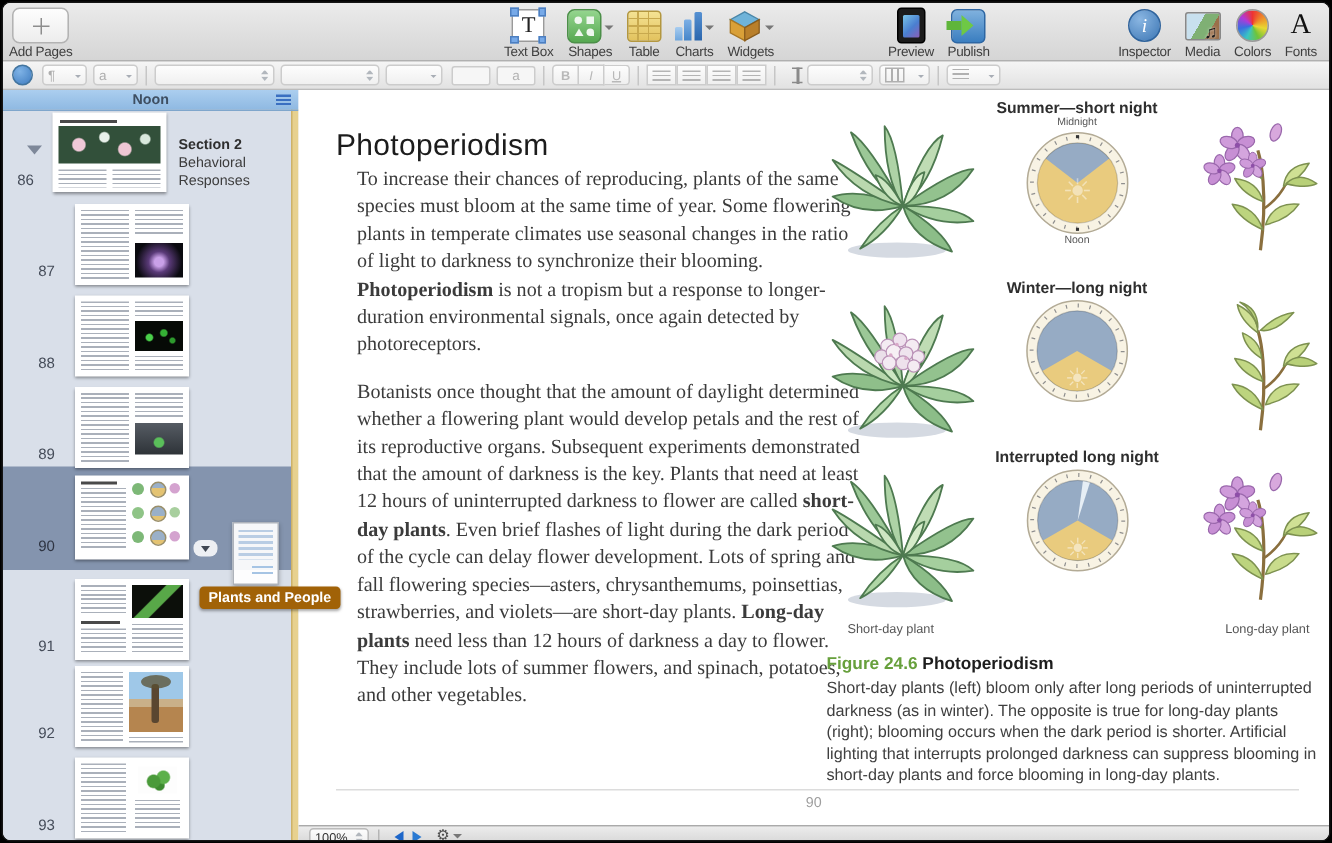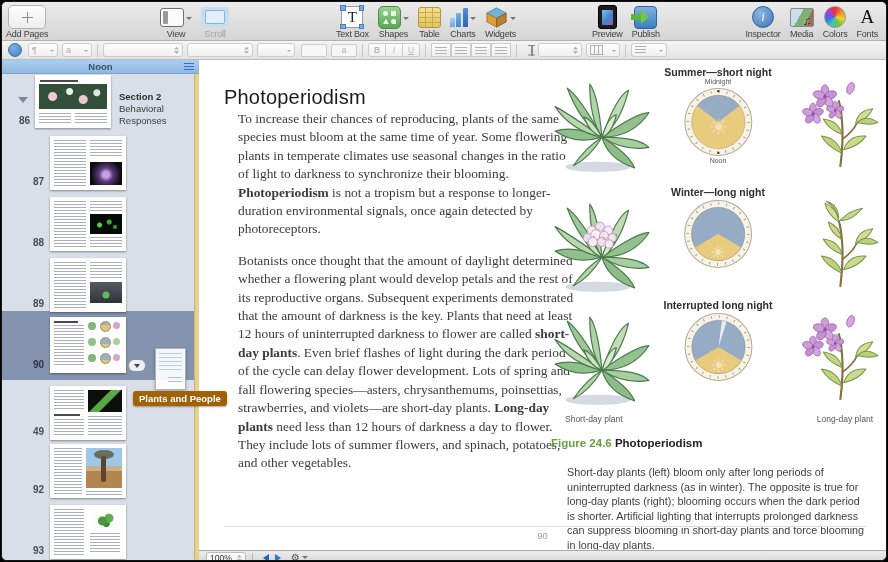--- a/index.html
+++ b/index.html
@@ -93,21 +93,21 @@
   .sidebar{position:relative;width:197px;background:#d9dfe9;flex:none;overflow:hidden;}
   .goldstrip{position:absolute;top:13px;bottom:0;right:0;width:4px;background:#e7d18f;border-left:1px solid #cdb269;z-index:2;}
   .bookhdr{position:relative;height:13px;background:linear-gradient(#abceef,#8fb9e2);border-bottom:1px solid #7fa6cc;display:flex;align-items:center;justify-content:center;font-size:9.5px;font-weight:bold;color:#3e4e61;z-index:3;}
   .burger{position:absolute;right:5px;top:3px;width:10px;height:7px;background:repeating-linear-gradient(to bottom,#3a6fc1 0 1.5px,transparent 1.5px 3px);}
   .pages{position:absolute;left:0;top:13px;right:4px;bottom:0;}
   .selband{position:absolute;left:0;right:0;top:238px;height:69px;background:#8494ae;}
   .th{position:absolute;width:76px;height:54px;background:#fff;box-shadow:0 1px 2px rgba(0,0,0,.4);}
   .tl{position:absolute;background:repeating-linear-gradient(to bottom,#aab0ba 0 1px,transparent 1px 3px);}
   .thead{position:absolute;height:2px;background:#4a4a4a;}
   .img{position:absolute;}
-  .pnum{position:absolute;width:26px;text-align:right;font-size:10px;font-weight:bold;color:#454c59;}
+  .pnum{position:absolute;width:26px;text-align:center;font-size:10px;font-weight:normal;color:#454c59;}
   .disc{position:absolute;left:16px;top:24px;width:0;height:0;border:5px solid transparent;border-top:6px solid #7e8899;}
   .seclabel{position:absolute;left:117px;top:18px;font-size:9.5px;color:#3c3c3c;line-height:12px;}
   .seclabel b{display:block;color:#2e2e2e;}
   .pill{position:absolute;left:127px;top:287px;width:16px;height:11px;border-radius:5px;background:rgba(255,255,255,.85);display:flex;align-items:center;justify-content:center;z-index:3;}
   .pill i{width:0;height:0;border:3.5px solid transparent;border-top:4.5px solid #3f4652;margin-top:4px;}
   .ghost{position:absolute;left:153px;top:288px;width:29px;height:40px;background:rgba(255,255,255,.93);border:1px solid #aeb3bb;box-shadow:0 1px 3px rgba(0,0,0,.3);z-index:6;}
   .ghost::before{content:"";position:absolute;left:3px;right:3px;top:4px;height:20px;background:repeating-linear-gradient(to bottom,#b9cde4 0 1.5px,transparent 1.5px 4px);}
   .ghost::after{content:"";position:absolute;left:12px;right:3px;bottom:4px;height:8px;background:repeating-linear-gradient(to bottom,#a6c4e4 0 1.5px,transparent 1.5px 4px);}
   .tooltip{position:absolute;left:131px;top:331px;background:#a16207;color:#fff;font-size:9.5px;font-weight:bold;padding:1.5px 6px 2.5px;border-radius:3px;white-space:nowrap;box-shadow:0 1px 2px rgba(0,0,0,.35);z-index:7;}
 
@@ -125,21 +125,21 @@
   .clock{width:70px;height:70px;display:block;margin-top:1px;}
   .pl{position:absolute;left:0;top:14px;width:102px;height:94px;}
   .pr{position:absolute;right:2px;top:8px;width:82px;height:102px;}
   .pl svg,.pr svg{width:100%;height:100%;display:block;}
   .plantlbls{position:relative;height:14px;margin-top:2px;font-size:8.5px;color:#555;}
   .plantlbls span:first-child{position:absolute;left:14px;}
   .plantlbls span:last-child{position:absolute;right:12px;}
   .caption{margin-top:9px;width:330px;}
   .caption h4{margin:0 0 3px 0;font-size:11.5px;color:#1d1d1d;}
   .caption h4 .grn{color:#67a03c;margin-top:20px;}
-  .caption p{margin:16px;font-size:10.8px;line-height:14.6px;color:#3f3f3f;}
+  .caption p{margin:0;font-size:10.8px;line-height:14.6px;color:#3f3f3f;}
   .pagefoot-line{position:absolute;left:25px;right:20px;top:466px;border-top:1px solid #dcdcdc;}
   .pagefoot-num{position:absolute;top:470px;left:0;right:0;text-align:center;font-size:9.5px;color:#9e9e9e;}
 
   
   .bottombar{height:14px;background:linear-gradient(#ececec,#d2d2d2);border-top:1px solid #aaa;display:flex;align-items:center;padding-left:7px;gap:6px;}
   .zoomctl{display:flex;align-items:center;border:1px solid #bbb;background:linear-gradient(#fdfdfd,#ececec);border-radius:3px;height:11px;padding:0 3px;font-size:8.5px;color:#333;gap:2px;}
   .bb-sep{width:1px;height:10px;background:#b5b5b5;}
   .nav-left{width:0;height:0;border:4.5px solid transparent;border-right:6px solid #1d66c9;}
   .nav-right{width:0;height:0;border:4.5px solid transparent;border-left:6px solid #2a7ad2;}
   .gear{font-size:10px;color:#4e4e4e;line-height:10px;display:flex;align-items:center;}
@@ -242,37 +242,20 @@
     <div class="grp" style="left:4px;">
       <div class="tb-item">
         <div class="tb-ico">
             <div class="addpages-btn">
               <span class="plus"></span>
             </div>
           </div>
         <span class="tb-label">Add Pages</span>
       </div>
     </div>
-    <div class="grp" style="left:158px;">
-      <div class="tb-item">
-        <div class="tb-ico">
-            <div class="view-ico"></div>
-            <span class="chevd"></span>
-          </div>
-        <span class="tb-label">View</span>
-      </div>
-      <div class="tb-item disabled">
-        <div class="tb-ico">
-            <div class="scroll-ico">
-              <i></i>
-            </div>
-          </div>
-        <span class="tb-label">Scroll</span>
-      </div>
-    </div>
     <div class="grp" style="left:334px;">
       <div class="tb-item">
         <div class="tb-ico">
             <div class="tbox-ico">
               <span class="h h1"></span>
               <span class="h h2"></span>
               <span class="h h3"></span>
               <span class="h h4"></span>
               <em>T</em>
             </div>
@@ -490,21 +473,21 @@
             <i></i>
           </div>
 
         <div class="th" style="left:48px;top:313px;">
           <div class="tl" style="left:4px;top:4px;width:30px;height:20px;"></div>
           <div class="img" style="left:38px;top:4px;width:34px;height:22px;background:linear-gradient(135deg,rgba(0,0,0,0) 40%,#58a848 42% 58%,rgba(0,0,0,0) 60%),#0c0f0a;"></div>
           <div class="thead" style="left:4px;top:28px;width:26px;"></div>
           <div class="tl" style="left:4px;top:33px;width:30px;height:17px;"></div>
           <div class="tl" style="left:38px;top:30px;width:34px;height:20px;"></div>
         </div>
-        <span class="pnum" style="left:16px;top:353px;">49</span>
+        <span class="pnum" style="left:16px;top:353px;">91</span>
 
         <div class="th" style="left:48px;top:371px;">
           <div class="tl" style="left:4px;top:4px;width:28px;height:46px;"></div>
           <div class="img" style="left:36px;top:4px;width:36px;height:40px;background:linear-gradient(180deg,#9fc8e8 0 45%,#c9b089 45% 58%,#b5854f 58%);"></div>
           <div class="img" style="left:51px;top:12px;width:5px;height:26px;background:#5a4630;border-radius:2px;"></div>
           <div class="img" style="left:44px;top:6px;width:20px;height:9px;border-radius:50%;background:rgba(90,80,50,.75);"></div>
           <div class="tl" style="left:36px;top:47px;width:36px;height:4px;"></div>
         </div>
         <span class="pnum" style="left:16px;top:411px;">92</span>
 

